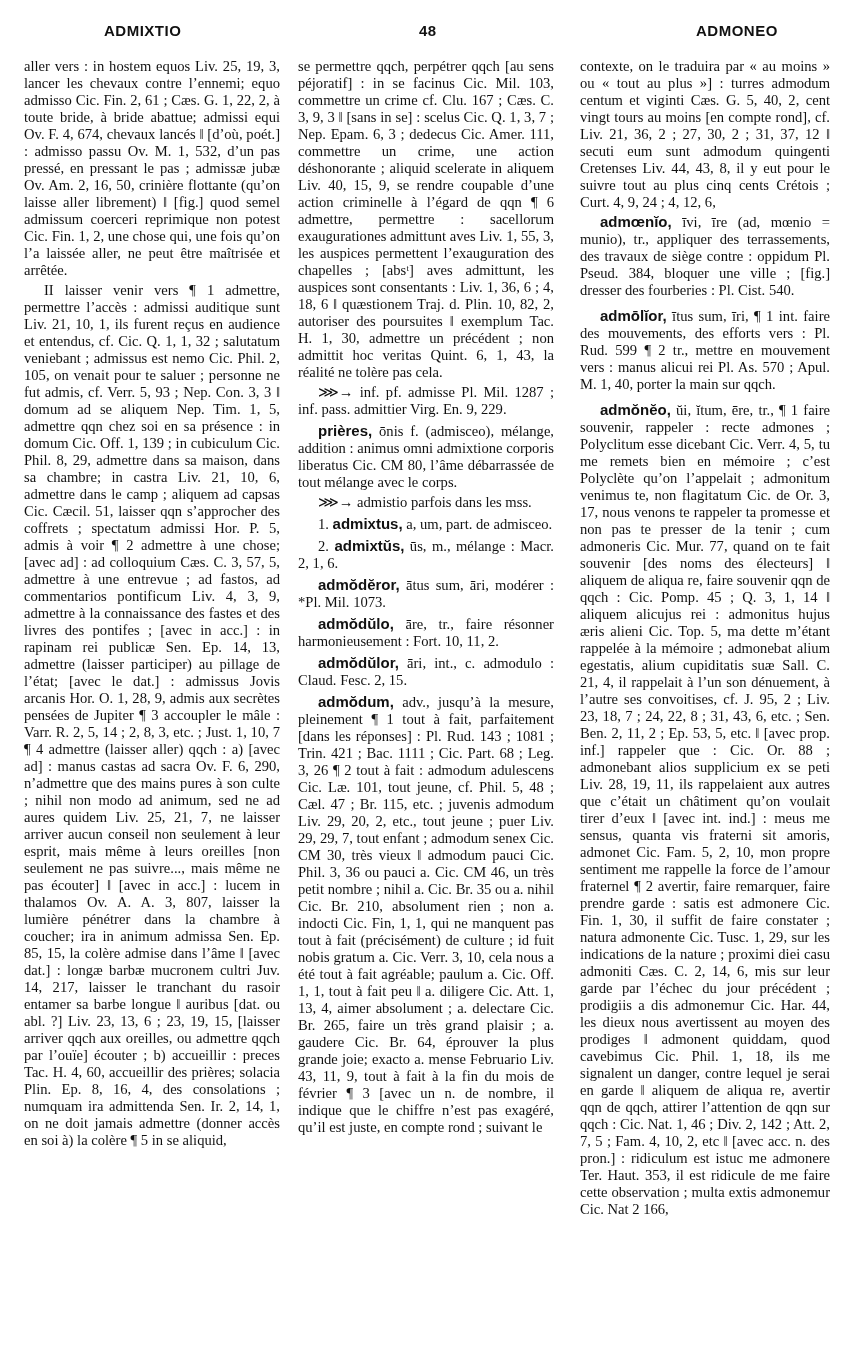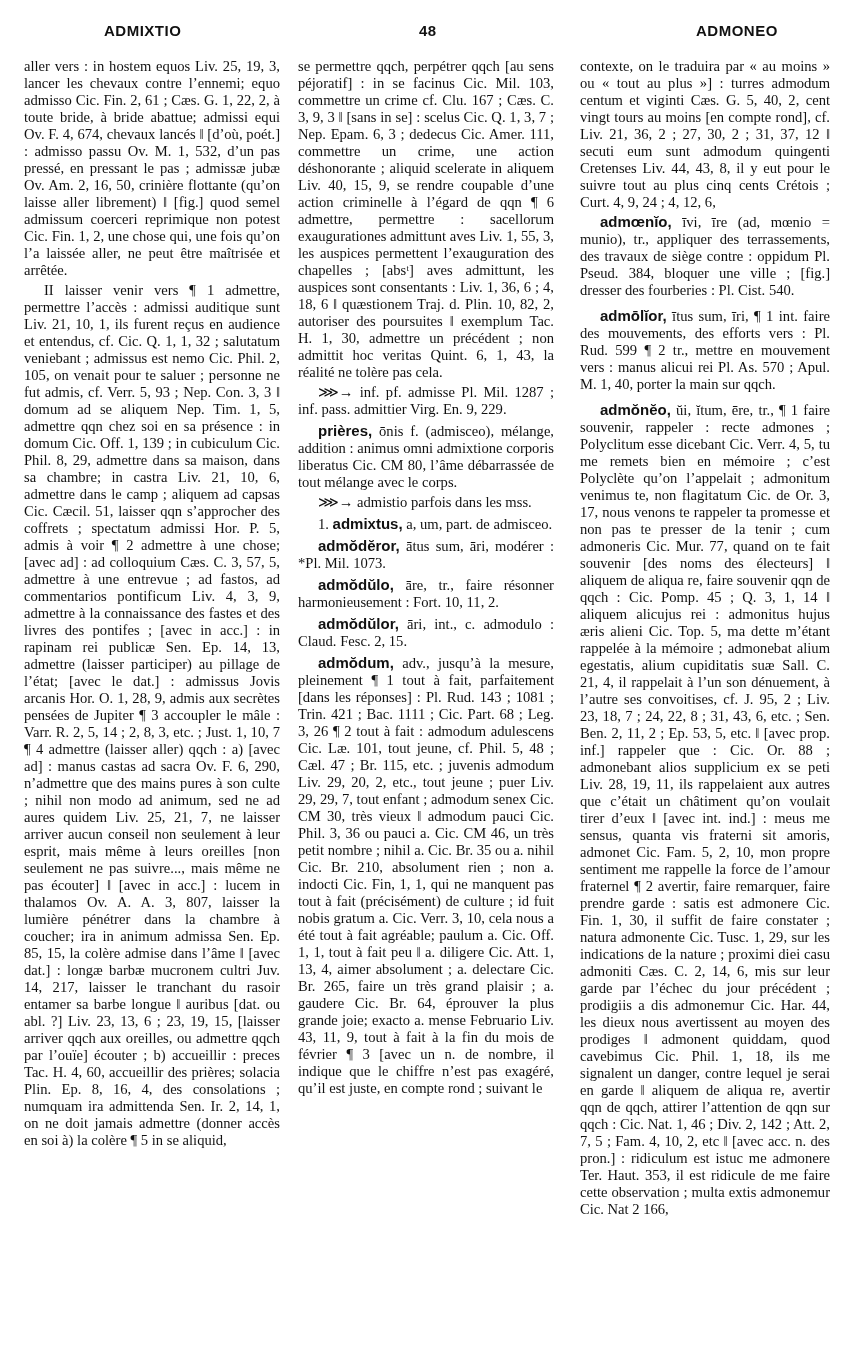--- a/index.html
+++ b/index.html
@@ -43,20 +43,21 @@
   <p class="cont">aller vers : in hostem equos Liv. 25, 19, 3, lancer les chevaux contre l’ennemi; equo admisso Cic. Fin. 2, 61 ; Cæs. G. 1, 22, 2, à toute bride, à bride abattue; admissi equi Ov. F. 4, 674, chevaux lancés ‖ [d’où, poét.] : admisso passu Ov. M. 1, 532, d’un pas pressé, en pressant le pas ; admissæ jubæ Ov. Am. 2, 16, 50, crinière flottante (qu’on laisse aller librement) ‖ [fig.] quod semel admissum coerceri reprimique non potest Cic. Fin. 1, 2, une chose qui, une fois qu’on l’a laissée aller, ne peut être maîtrisée et arrêtée.</p>
   <p class="sub">II laisser venir vers ¶ 1 admettre, permettre l’accès : admissi auditique sunt Liv. 21, 10, 1, ils furent reçus en audience et entendus, cf. Cic. Q. 1, 1, 32 ; salutatum veniebant ; admissus est nemo Cic. Phil. 2, 105, on venait pour te saluer ; personne ne fut admis, cf. Verr. 5, 93 ; Nep. Con. 3, 3 ‖ domum ad se aliquem Nep. Tim. 1, 5, admettre qqn chez soi en sa présence : in domum Cic. Off. 1, 139 ; in cubiculum Cic. Phil. 8, 29, admettre dans sa maison, dans sa chambre; in castra Liv. 21, 10, 6, admettre dans le camp ; aliquem ad capsas Cic. Cæcil. 51, laisser qqn s’approcher des coffrets ; spectatum admissi Hor. P. 5, admis à voir ¶ 2 admettre à une chose; [avec ad] : ad colloquium Cæs. C. 3, 57, 5, admettre à une entrevue ; ad fastos, ad commentarios pontificum Liv. 4, 3, 9, admettre à la connaissance des fastes et des livres des pontifes ; [avec in acc.] : in rapinam rei publicæ Sen. Ep. 14, 13, admettre (laisser participer) au pillage de l’état; [avec le dat.] : admissus Jovis arcanis Hor. O. 1, 28, 9, admis aux secrètes pensées de Jupiter ¶ 3 accoupler le mâle : Varr. R. 2, 5, 14 ; 2, 8, 3, etc. ; Just. 1, 10, 7 ¶ 4 admettre (laisser aller) qqch : a) [avec ad] : manus castas ad sacra Ov. F. 6, 290, n’admettre que des mains pures à son culte ; nihil non modo ad animum, sed ne ad aures quidem Liv. 25, 21, 7, ne laisser arriver aucun conseil non seulement à leur esprit, mais même à leurs oreilles [non seulement ne pas suivre..., mais même ne pas écouter] ‖ [avec in acc.] : lucem in thalamos Ov. A. A. 3, 807, laisser la lumière pénétrer dans la chambre à coucher; ira in animum admissa Sen. Ep. 85, 15, la colère admise dans l’âme ‖ [avec dat.] : longæ barbæ mucronem cultri Juv. 14, 217, laisser le tranchant du rasoir entamer sa barbe longue ‖ auribus [dat. ou abl. ?] Liv. 23, 13, 6 ; 23, 19, 15, [laisser arriver qqch aux oreilles, ou admettre qqch par l’ouïe] écouter ; b) accueillir : preces Tac. H. 4, 60, accueillir des prières; solacia Plin. Ep. 8, 16, 4, des consolations ; numquam ira admittenda Sen. Ir. 2, 14, 1, on ne doit jamais admettre (donner accès en soi à) la colère ¶ 5 in se aliquid,</p>
 </div>
 
 <div class="col col2">
   <p class="cont">se permettre qqch, perpétrer qqch [au sens péjoratif] : in se facinus Cic. Mil. 103, commettre un crime cf. Clu. 167 ; Cæs. C. 3, 9, 3 ‖ [sans in se] : scelus Cic. Q. 1, 3, 7 ; Nep. Epam. 6, 3 ; dedecus Cic. Amer. 111, commettre un crime, une action déshonorante ; aliquid scelerate in aliquem Liv. 40, 15, 9, se rendre coupable d’une action criminelle à l’égard de qqn ¶ 6 admettre, permettre : sacellorum exaugurationes admittunt aves Liv. 1, 55, 3, les auspices permettent l’exauguration des chapelles ; [absᵗ] aves admittunt, les auspices sont consentants : Liv. 1, 36, 6 ; 4, 18, 6 ‖ quæstionem Traj. d. Plin. 10, 82, 2, autoriser des poursuites ‖ exemplum Tac. H. 1, 30, admettre un précédent ; non admittit hoc veritas Quint. 6, 1, 43, la réalité ne tolère pas cela.</p>
   <p class="sub">⋙→ inf. pf. admisse Pl. Mil. 1287 ; inf. pass. admittier Virg. En. 9, 229.</p>
   <p class="entry"><span class="hw">prières,</span> <span>ōnis f. (admisceo), mélange, addition : animus omni admixtione corporis liberatus Cic. CM 80, l’âme débarrassée de tout mélange avec le corps.</span></p>
   <p class="sub">⋙→ admistio parfois dans les mss.</p>
   <p class="entry"><span>1.</span> <span class="hw">admixtus,</span> <span>a, um, part. de admisceo.</span></p>
+  <p class="entry"><span>2.</span> <span class="hw">admixtŭs,</span> <span>ūs, m., mélange : Macr. 2, 1, 6.</span></p>
   <p class="entry"><span class="hw">admŏdĕror,</span> <span>ātus sum, āri, modérer : *Pl. Mil. 1073.</span></p>
   <p class="entry"><span class="hw">admŏdŭlo,</span> <span>āre, tr., faire résonner harmonieusement : Fort. 10, 11, 2.</span></p>
   <p class="entry"><span class="hw">admŏdŭlor,</span> <span>āri, int., c. admodulo : Claud. Fesc. 2, 15.</span></p>
   <p class="entry"><span class="hw">admŏdum,</span> <span>adv., jusqu’à la mesure, pleinement ¶ 1 tout à fait, parfaitement [dans les réponses] : Pl. Rud. 143 ; 1081 ; Trin. 421 ; Bac. 1111 ; Cic. Part. 68 ; Leg. 3, 26 ¶ 2 tout à fait : admodum adulescens Cic. Læ. 101, tout jeune, cf. Phil. 5, 48 ; Cæl. 47 ; Br. 115, etc. ; juvenis admodum Liv. 29, 20, 2, etc., tout jeune ; puer Liv. 29, 29, 7, tout enfant ; admodum senex Cic. CM 30, très vieux ‖ admodum pauci Cic. Phil. 3, 36 ou pauci a. Cic. CM 46, un très petit nombre ; nihil a. Cic. Br. 35 ou a. nihil Cic. Br. 210, absolument rien ; non a. indocti Cic. Fin, 1, 1, qui ne manquent pas tout à fait (précisément) de culture ; id fuit nobis gratum a. Cic. Verr. 3, 10, cela nous a été tout à fait agréable; paulum a. Cic. Off. 1, 1, tout à fait peu ‖ a. diligere Cic. Att. 1, 13, 4, aimer absolument ; a. delectare Cic. Br. 265, faire un très grand plaisir ; a. gaudere Cic. Br. 64, éprouver la plus grande joie; exacto a. mense Februario Liv. 43, 11, 9, tout à fait à la fin du mois de février ¶ 3 [avec un n. de nombre, il indique que le chiffre n’est pas exagéré, qu’il est juste, en compte rond ; suivant le</span></p>
 </div>
 
 <div class="col col3">
   <p class="cont">contexte, on le traduira par « au moins » ou « tout au plus »] : turres admodum centum et viginti Cæs. G. 5, 40, 2, cent vingt tours au moins [en compte rond], cf. Liv. 21, 36, 2 ; 27, 30, 2 ; 31, 37, 12 ‖ secuti eum sunt admodum quingenti Cretenses Liv. 44, 43, 8, il y eut pour le suivre tout au plus cinq cents Crétois ; Curt. 4, 9, 24 ; 4, 12, 6,</p>
   <p class="entry" style="margin-top:2px"><span class="hw">admœnĭo,</span> <span>īvi, īre (ad, mœnio = munio), tr., appliquer des terrassements, des travaux de siège contre : oppidum Pl. Pseud. 384, bloquer une ville ; [fig.] dresser des fourberies : Pl. Cist. 540.</span></p>
   <p class="entry" style="margin-top:8px"><span class="hw">admōlĭor,</span> <span>ītus sum, īri, ¶ 1 int. faire des mouvements, des efforts vers : Pl. Rud. 599 ¶ 2 tr., mettre en mouvement vers : manus alicui rei Pl. As. 570 ; Apul. M. 1, 40, porter la main sur qqch.</span></p>

